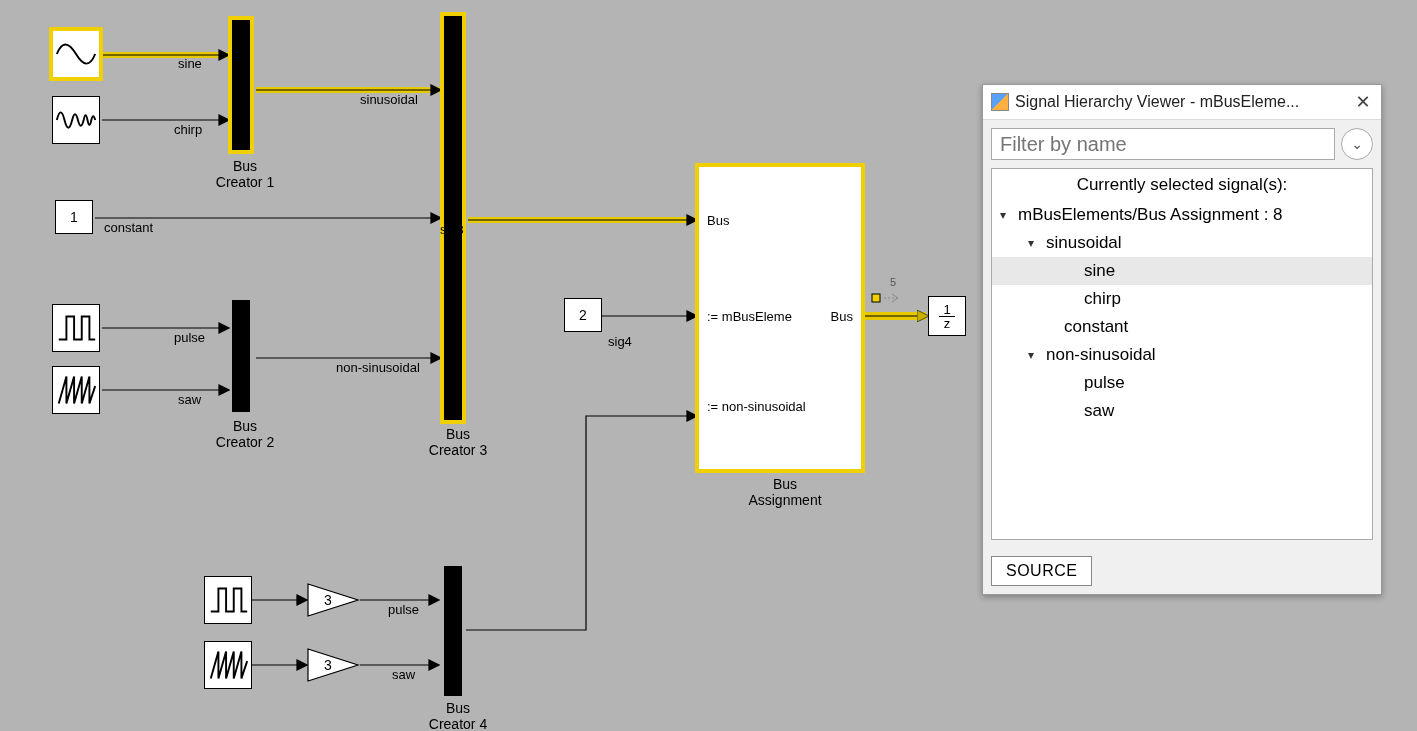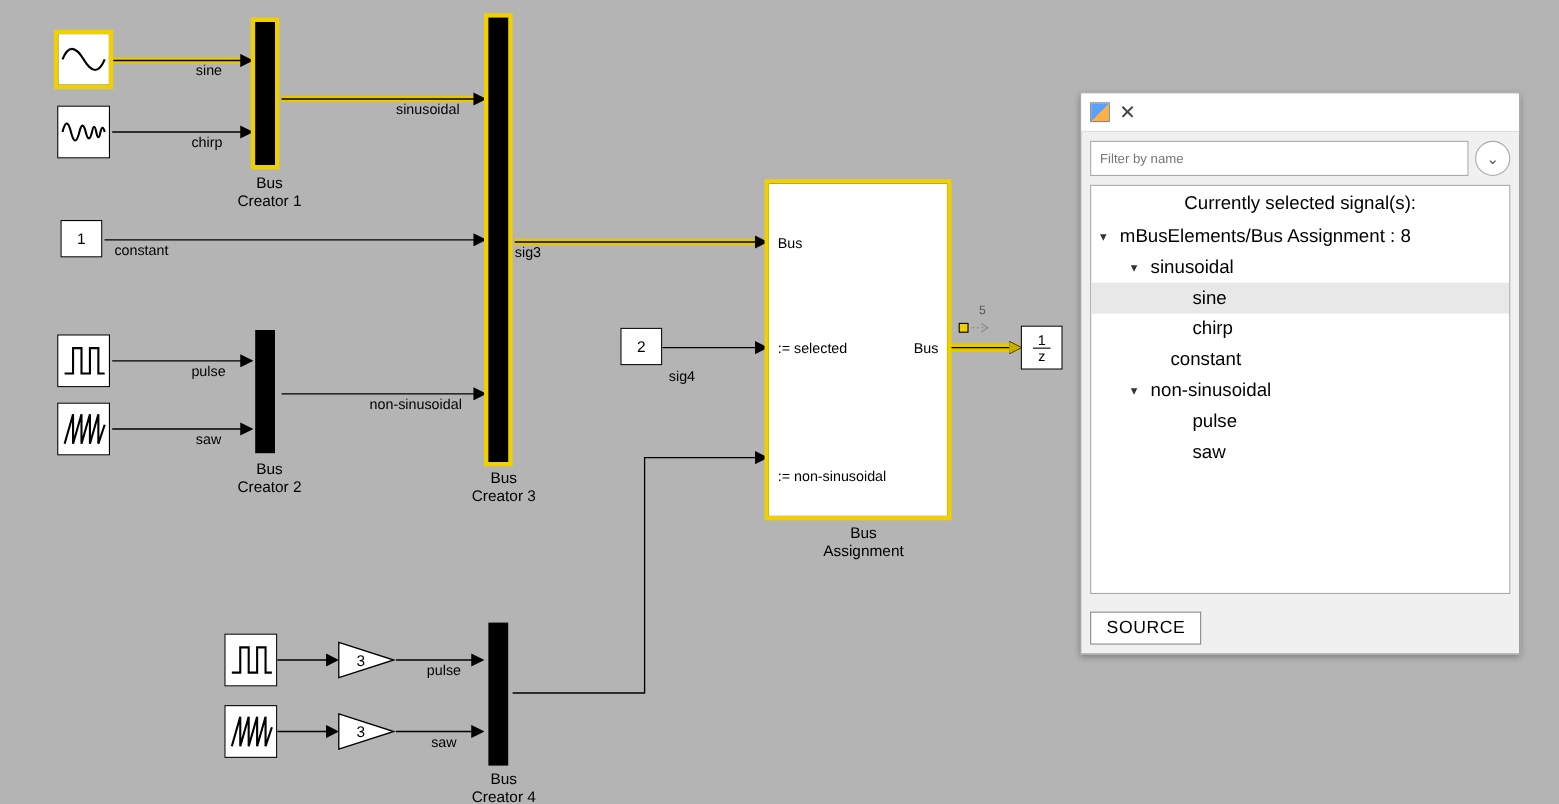--- a/index.html
+++ b/index.html
@@ -13,21 +13,21 @@
   .gain{position:absolute}
   svg{position:absolute;left:0;top:0;pointer-events:none}
   
   .dlg{position:absolute;background:#f0f0f0;border:1px solid #999;box-shadow:0 2px 6px rgba(0,0,0,.3);box-sizing:border-box}
   .dlg-title{display:flex;align-items:center;height:34px;padding:0 8px;background:#fff;border-bottom:1px solid #ddd}
   .dlg-title .ico{width:16px;height:16px;margin-right:6px;display:inline-block;border:1px solid #888;background:linear-gradient(135deg,#5aa0ff 0 50%,#ffb040 50% 100%)}
   .dlg-title .t{flex:1;font-size:16px;color:#222;white-space:nowrap;overflow:hidden;text-overflow:ellipsis}
   .dlg-title .x{width:20px;height:20px;display:flex;align-items:center;justify-content:center;font-size:18px;color:#444;cursor:pointer}
   .dlg-body{padding:8px}
   .filter{display:flex;gap:6px}
-  .filter input{flex:1;height:30px;border:1px solid #aaa;padding:0 8px;font-size:12px;color:#666;background:#fff}
+  .filter input{flex:1;height:30px;border:1px solid #aaa;padding:0 8px;font-size:20px;color:#666;background:#fff}
   .filter .opt{width:30px;height:30px;border:1px solid #aaa;border-radius:50%;background:#fff;display:flex;align-items:center;justify-content:center;color:#555;font-size:14px;cursor:pointer}
   .tree-wrap{margin-top:8px;border:1px solid #aaa;background:#fff;height:370px;overflow:auto}
   .tree-hdr{text-align:center;font-size:17px;color:#000;padding:6px 12px}
   .tree{font-size:17px}
   .tree .row{display:flex;align-items:center;height:28px;padding-left:8px;cursor:pointer}
   .tree .row.sel{background:#e8e8e8}
   .tree .twist{width:18px;display:inline-block;color:#333;font-size:12px}
   .btnbar{display:flex;justify-content:space-between;gap:8px;padding:8px}
   .btnbar button{height:30px;padding:0 14px;border:1px solid #888;background:#fff;font-size:16px;letter-spacing:.5px;cursor:pointer}
   
@@ -153,22 +153,22 @@
 <div class="bus sel" style="left:444px;top:16px;width:18px;height:404px"></div>
 <div class="lbl" style="left:408px;top:426px;width:100px">Bus
 Creator 3</div>
 
 <div class="bus" style="left:444px;top:566px;width:18px;height:130px"></div>
 <div class="lbl" style="left:408px;top:700px;width:100px">Bus
 Creator 4</div>
 
 <div class="block sel" style="left:698px;top:166px;width:164px;height:304px">
   <div class="siglbl" style="left:8px;top:46px">Bus</div>
-  <div class="siglbl" style="left:8px;top:142px">:= selected</div>
-  <div class="siglbl" style="left:8px;top:258px">:= non-sinusoidal</div>
+  <div class="siglbl" style="left:8px;top:142px">:= mBusEleme</div>
+  <div class="siglbl" style="left:8px;top:232px">:= non-sinusoidal</div>
   <div class="siglbl" style="right:8px;top:142px">Bus</div>
 </div>
 <div class="lbl" style="left:730px;top:476px;width:110px">Bus
 Assignment</div>
 
 <div style="position:absolute;left:868px;top:288px;width:40px;height:18px">
   <svg width="40" height="18">
     <rect x="4" y="6" width="8" height="8" fill="#f0d000" stroke="#000"></rect>
     <line x1="16" y1="10" x2="30" y2="10" stroke="#888" stroke-dasharray="2,2"></line>
     <path d="M24,6 L30,10 L24,14" fill="none" stroke="#888"></path>
@@ -181,30 +181,31 @@
   <span style="font-size:13px;padding:0 4px">z</span>
 </div>
 
 <div class="siglbl" style="left:178px;top:56px">sine</div>
 <div class="siglbl" style="left:174px;top:122px">chirp</div>
 <div class="siglbl" style="left:104px;top:220px">constant</div>
 <div class="siglbl" style="left:174px;top:330px">pulse</div>
 <div class="siglbl" style="left:178px;top:392px">saw</div>
 <div class="siglbl" style="left:360px;top:92px">sinusoidal</div>
 <div class="siglbl" style="left:336px;top:360px">non-sinusoidal</div>
-<div class="siglbl" style="left:468px;top:222px">sig3</div>
+<div class="siglbl" style="left:440px;top:222px">sig3</div>
 <div class="siglbl" style="left:608px;top:334px">sig4</div>
 <div class="siglbl" style="left:388px;top:602px">pulse</div>
 <div class="siglbl" style="left:392px;top:667px">saw</div>
 
 </div>
 
 <div class="dlg" style="left:982px;top:84px;width:400px">
   <div class="dlg-title">
     <span class="ico"></span>
+    <span class="t">Signal Hierarchy Viewer - mBusEleme...</span>
     <span class="x">✕</span>
   </div>
   <div class="dlg-body">
     <div class="filter">
       <input type="text" placeholder="Filter by name" style="">
       <div class="opt">
         <span>⌄</span>
       </div>
     </div>
     <div class="tree-wrap">

